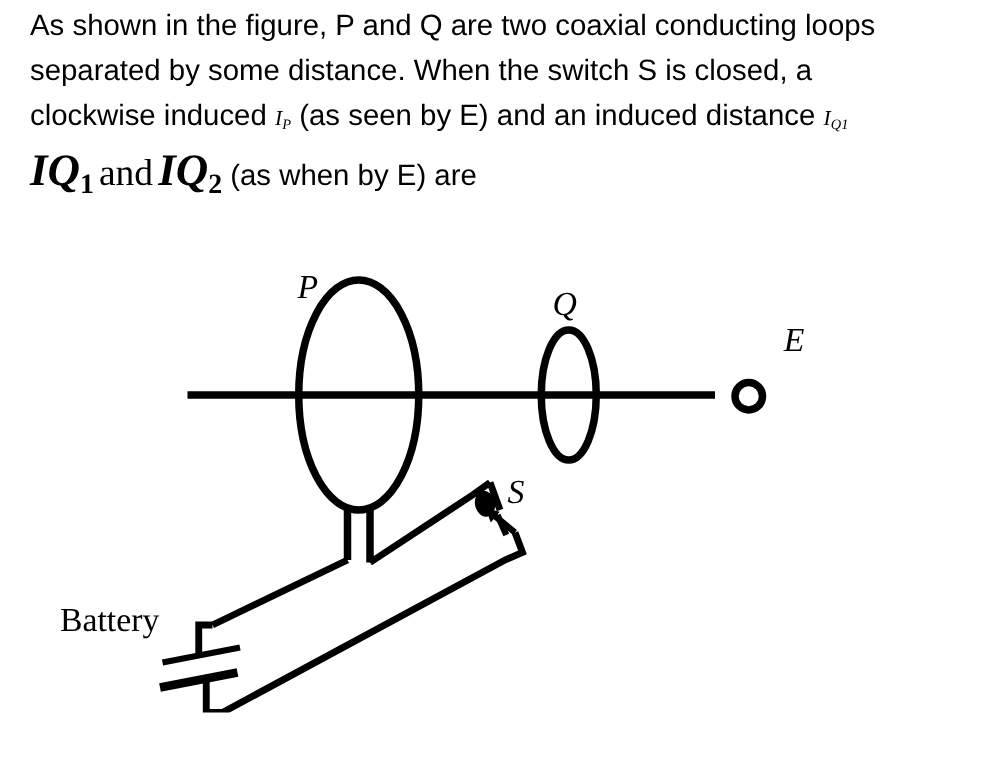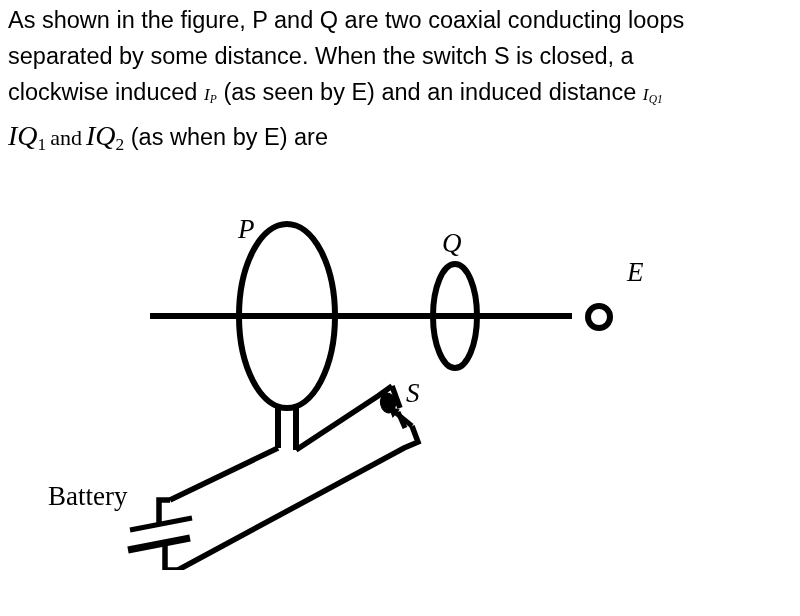--- a/index.html
+++ b/index.html
@@ -20,47 +20,49 @@
     left: 8px;
     top: 2px;
     width: 786px;
   }
   .qline {
     font-family: "Liberation Sans", sans-serif;
     font-size: 23.5px;
     line-height: 36px;
     color: #000;
     white-space: nowrap;
+    margin-left: 16px;
   }
   .mi {
     font-family: "Liberation Serif", serif;
     font-style: italic;
     font-size: 17px;
     letter-spacing: 0.2px;
   }
   .mi sub {
     font-style: italic;
     font-size: 0.68em;
     vertical-align: -0.25em;
     letter-spacing: 0;
   }
   .bigmath {
     font-family: "Liberation Serif", serif;
     font-style: italic;
-    font-size: 28px;
+    font-size: 36px;
+    font-weight: bold;
   }
   .bigmath sub {
     font-size: 0.62em;
     vertical-align: -0.28em;
     font-style: normal;
   }
   .bigmath-and {
     font-family: "Liberation Serif", serif;
     font-style: normal;
-    font-size: 22px;
+    font-size: 30px;
     padding: 0 4px;
     text-align: right;
   }
 
   
   #figure {
     position: absolute;
     left: 0;
     top: 200px;
     width: 800px;

